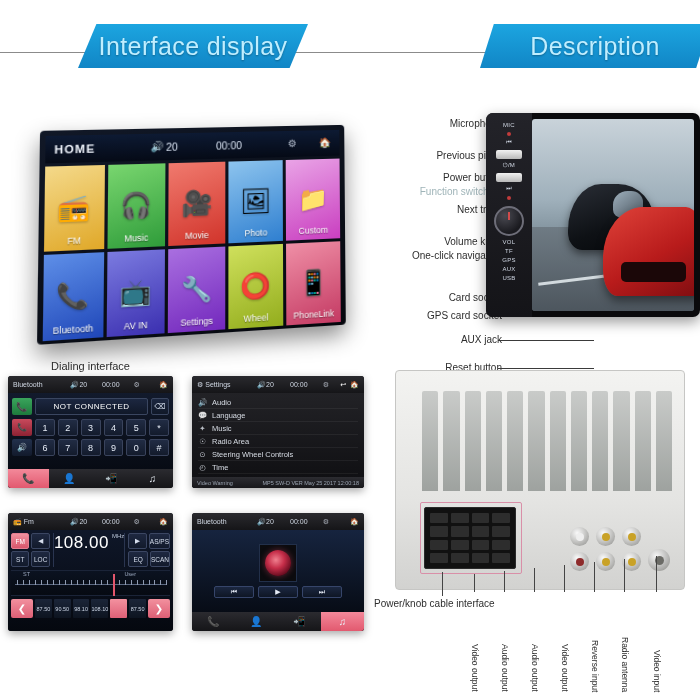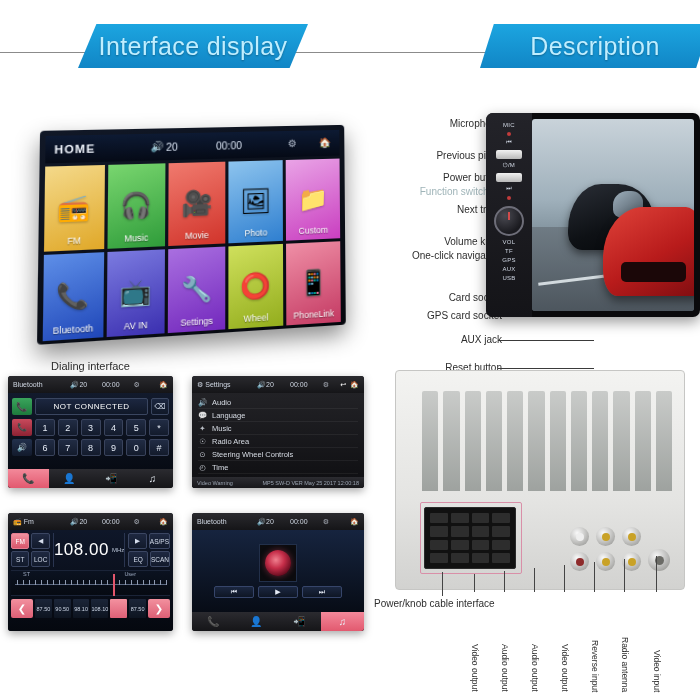--- a/index.html
+++ b/index.html
@@ -240,21 +240,21 @@
   .r-left { width:54px; display:flex; flex-direction:column; gap:2px; }
   .r-rowbtn { display:flex; gap:2px; height:16px; }
   .r-btn {
     flex:1; border:1px solid #3b4662; border-radius:2px;
     background:linear-gradient(180deg,#1e2butterfly,#121a2b);
     background:linear-gradient(180deg,#1e2840,#121a2b);
     display:flex; align-items:center; justify-content:center;
     color:#d6deec; font-size:6.5px;
   }
   .r-btn.pink { background:linear-gradient(180deg,#f0919f,#d8566c); color:#fff; border-color:#e27d90; }
-  .r-freq { flex:1; display:flex; align-items:center; justify-content:center;
+  .r-freq { flex:1; display:flex; justify-content:center;
             border-left:1px solid #2a3550; border-right:1px solid #2a3550; }
   .r-freq b { color:#fff; font-size:17px; font-weight:normal; letter-spacing:.5px; }
   .r-freq i { color:#b9c4d6; font-size:6px; font-style:normal; margin-left:3px; }
   .r-right { width:58px; display:flex; flex-direction:column; gap:2px; }
   .r-scale {
     height:26px; margin-top:3px; position:relative;
     background:linear-gradient(180deg,#0b1220,#060a12);
     border-top:1px solid #1b2438; border-bottom:1px solid #1b2438;
   }
   .r-scale .tickline { position:absolute; left:4px; right:4px; top:13px; height:1px; background:#5d6a83; }

